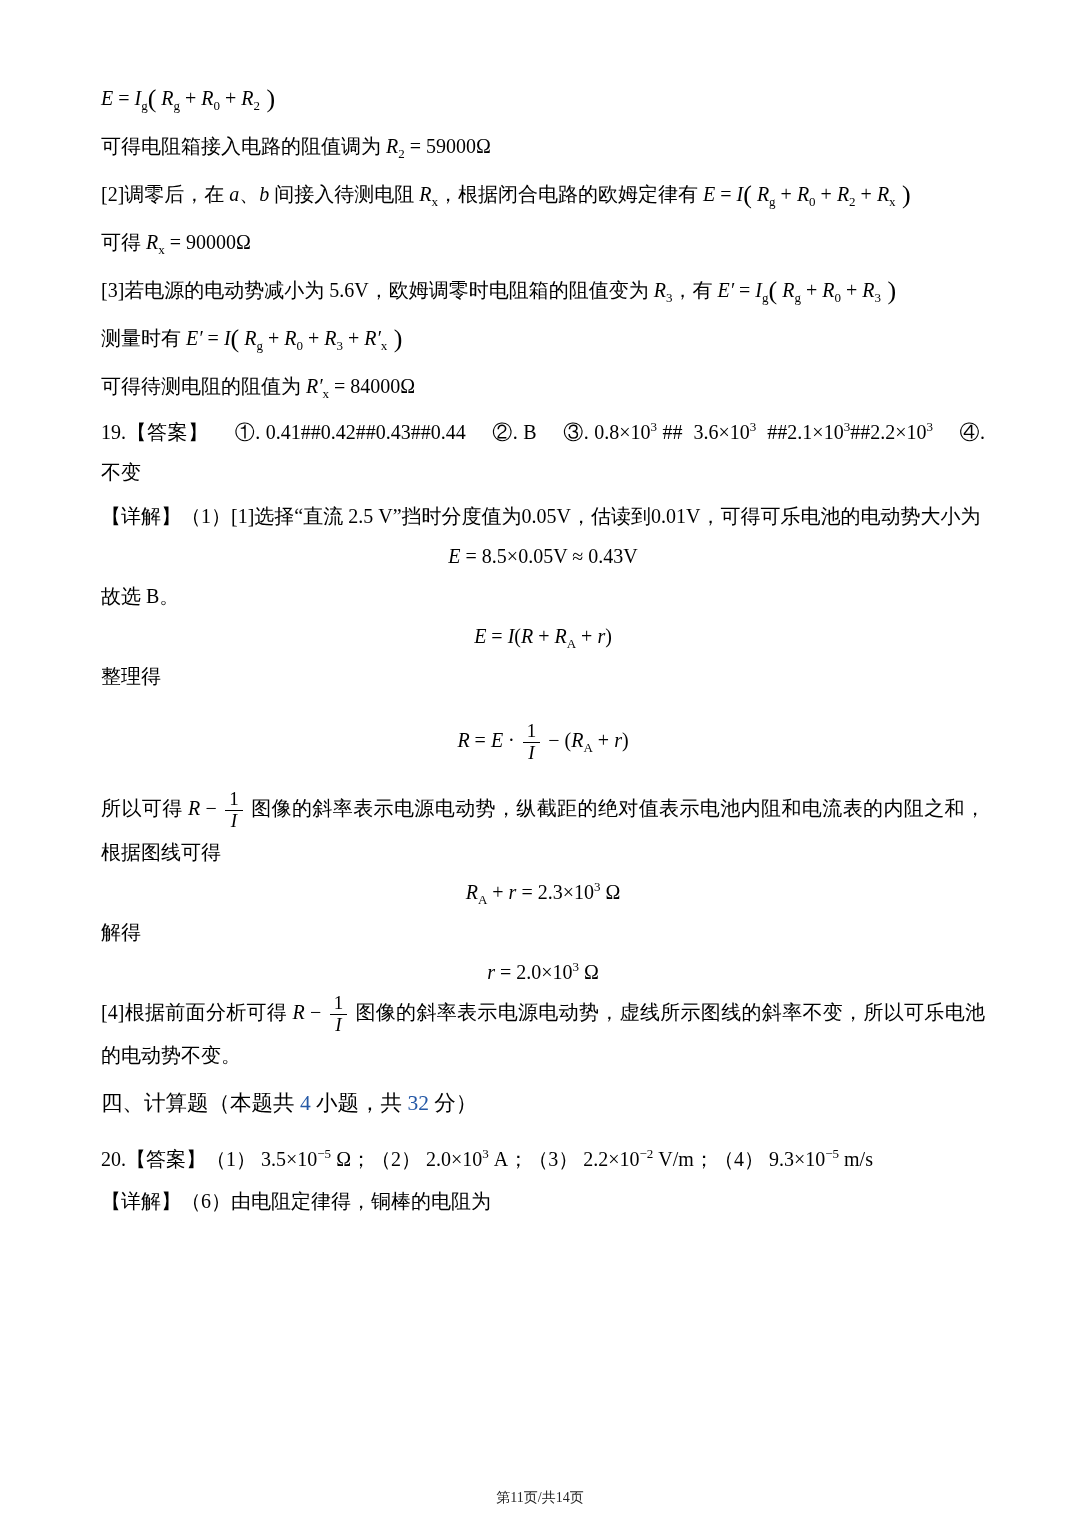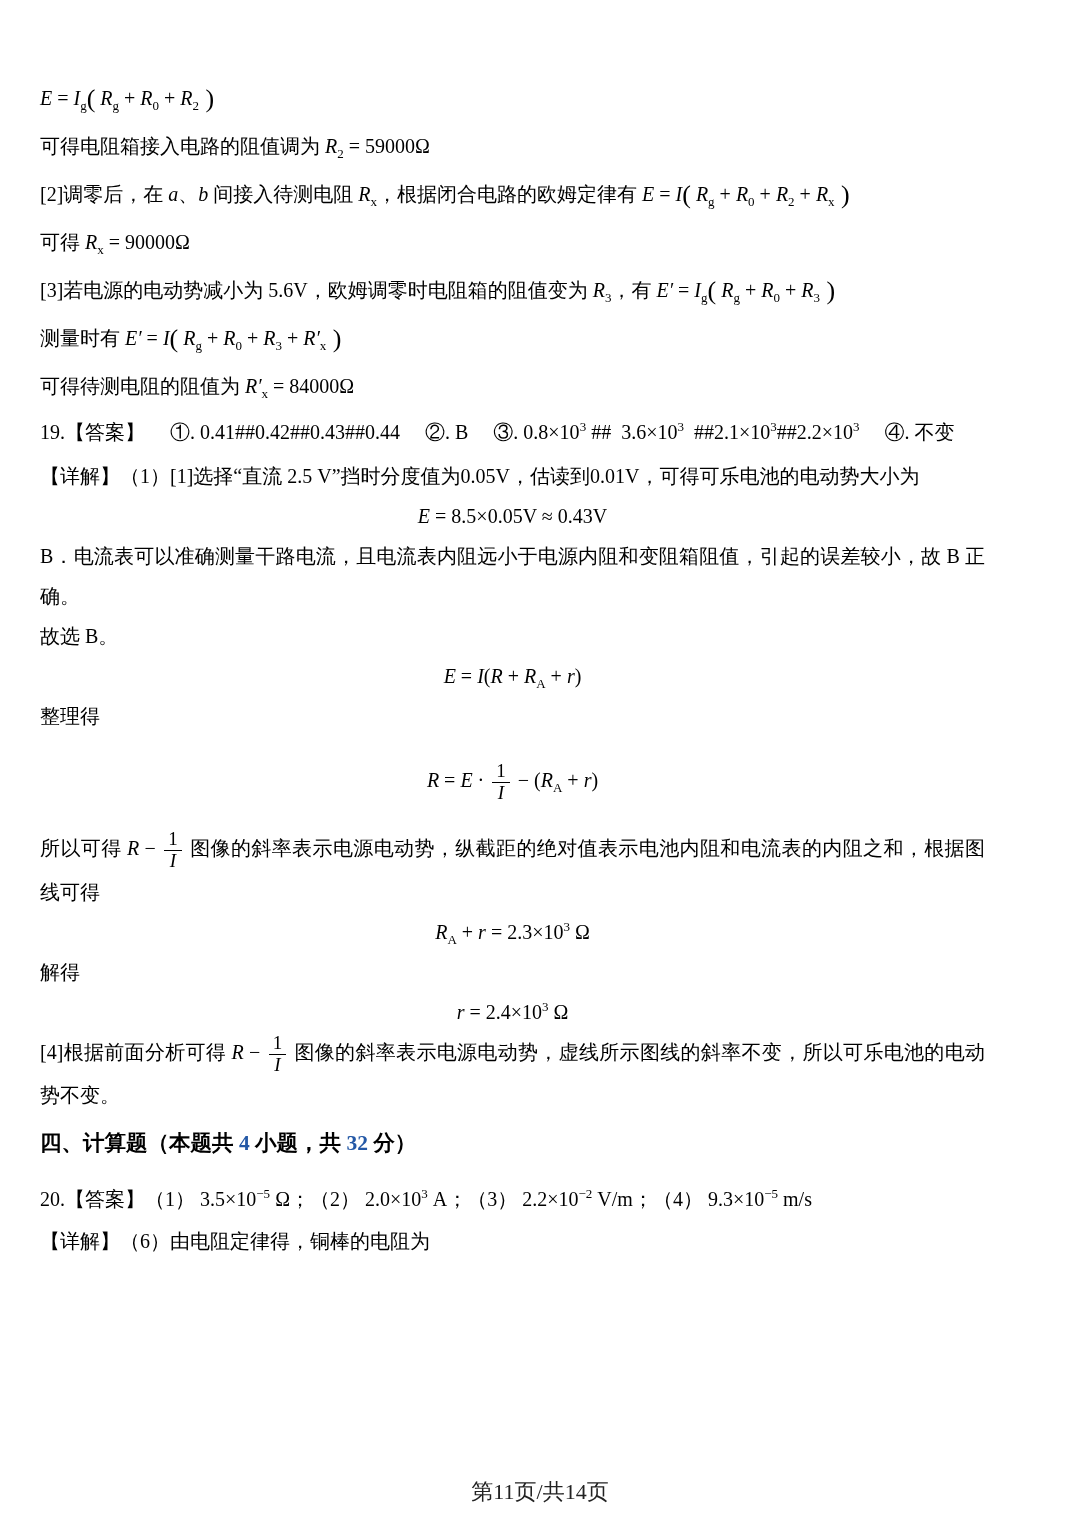--- a/index.html
+++ b/index.html
@@ -2,39 +2,39 @@
 <html><head>
 <meta charset="utf-8">
 <style>
   html, body { margin: 0; padding: 0; background: #ffffff; }
   .page {
     position: relative;
     width: 1080px;
     height: 1527px;
     background: #ffffff;
     box-sizing: border-box;
-    padding: 76px 95px 0 40px;
+    padding: 76px 95px 0 101px;
     font-family: "Liberation Serif", "DejaVu Serif", serif;
     color: #000;
     overflow: hidden;
   }
   .para {
     font-size: 20px;
     line-height: 40px;
     text-align: justify;
     white-space: pre-wrap;
   }
   .sp { line-height: 44px; margin-bottom: 4px; }
   .ans { margin-top: 2px; margin-bottom: 4px; }
   .ans20 { margin-top: 10px; line-height: 44px; }
   .center-math { text-align: center; white-space: normal; }
   .tall { margin: 24px 0; }
   .heading {
     font-size: 21.5px;
-    font-weight: bold;
+    font-weight: normal;
     line-height: 48px;
     margin-top: 4px;
     text-align: left;
     white-space: pre-wrap;
   }
   .hl { color: #2458a6; }
   .math { font-family: "Liberation Serif", "DejaVu Serif", serif; }
   .tk-i { font-style: italic; }
   .tk-r { font-style: normal; text-align: right; }
   .tk-p { font-size: 1.3em; line-height: 1; vertical-align: -0.08em; }
@@ -50,49 +50,48 @@
     font-style: normal;
   }
   .frac .num { border-bottom: 1.4px solid #000; padding: 0 4px; }
   .frac .den { font-style: italic; }
   .footer {
     position: absolute;
     bottom: 20px;
     left: 0;
     width: 100%;
     text-align: center;
-    font-size: 22px;
+    font-size: 14px;
     color: #222;
   }
 </style>
 </head>
 <body>
 
 <div class="page">
   <div class="para sp"><span class="math"><span class="tk-i">E</span><span class="tk-r"> = </span><span class="tk-i">I</span><sub>g</sub><span class="tk-p">(</span><span class="tk-i"> R</span><sub>g</sub><span class="tk-r"> + </span><span class="tk-i">R</span><sub>0</sub><span class="tk-r"> + </span><span class="tk-i">R</span><sub>2</sub><span class="tk-p"> )</span></span></div>
   <div class="para sp"><span class="txt">可得电阻箱接入电路的阻值调为 </span><span class="math"><span class="tk-i">R</span><sub>2</sub><span class="tk-r"> = 59000Ω</span></span></div>
   <div class="para sp"><span class="txt">[2]调零后，在 </span><span class="math"><span class="tk-i">a</span></span><span class="txt">、</span><span class="math"><span class="tk-i">b</span></span><span class="txt"> 间接入待测电阻 </span><span class="math"><span class="tk-i">R</span><sub>x</sub></span><span class="txt">，根据闭合电路的欧姆定律有 </span><span class="math"><span class="tk-i">E</span><span class="tk-r"> = </span><span class="tk-i">I</span><span class="tk-p">(</span><span class="tk-i"> R</span><sub>g</sub><span class="tk-r"> + </span><span class="tk-i">R</span><sub>0</sub><span class="tk-r"> + </span><span class="tk-i">R</span><sub>2</sub><span class="tk-r"> + </span><span class="tk-i">R</span><sub>x</sub><span class="tk-p"> )</span></span></div>
   <div class="para sp"><span class="txt">可得 </span><span class="math"><span class="tk-i">R</span><sub>x</sub><span class="tk-r"> = 90000Ω</span></span></div>
   <div class="para sp"><span class="txt">[3]若电源的电动势减小为 5.6V，欧姆调零时电阻箱的阻值变为 </span><span class="math"><span class="tk-i">R</span><sub>3</sub></span><span class="txt">，有 </span><span class="math"><span class="tk-i">E′</span><span class="tk-r"> = </span><span class="tk-i">I</span><sub>g</sub><span class="tk-p">(</span><span class="tk-i"> R</span><sub>g</sub><span class="tk-r"> + </span><span class="tk-i">R</span><sub>0</sub><span class="tk-r"> + </span><span class="tk-i">R</span><sub>3</sub><span class="tk-p"> )</span></span></div>
   <div class="para sp"><span class="txt">测量时有 </span><span class="math"><span class="tk-i">E′</span><span class="tk-r"> = </span><span class="tk-i">I</span><span class="tk-p">(</span><span class="tk-i"> R</span><sub>g</sub><span class="tk-r"> + </span><span class="tk-i">R</span><sub>0</sub><span class="tk-r"> + </span><span class="tk-i">R</span><sub>3</sub><span class="tk-r"> + </span><span class="tk-i">R′</span><sub>x</sub><span class="tk-p"> )</span></span></div>
   <div class="para sp"><span class="txt">可得待测电阻的阻值为 </span><span class="math"><span class="tk-i">R′</span><sub>x</sub><span class="tk-r"> = 84000Ω</span></span></div>
   <div class="para ans"><span class="txt">19.【答案】　 ①. 0.41##0.42##0.43##0.44　 ②. B　 ③. </span><span class="math"><span class="tk-r">0.8×10</span><sup>3</sup><span class="tk-r"> ##  3.6×10</span><sup>3</sup><span class="tk-r">  ##2.1×10</span><sup>3</sup><span class="tk-r">##2.2×10</span><sup>3</sup></span><span class="txt">　 ④. 不变</span></div>
   <div class="para"><span class="txt">【详解】（1）[1]选择“直流 2.5 V”挡时分度值为0.05V，估读到0.01V，可得可乐电池的电动势大小为</span></div>
   <div class="para center-math"><span class="math"><span class="tk-i">E</span><span class="tk-r"> = 8.5×0.05V ≈ 0.43V</span></span></div>
-  <div class="para"><span class="txt">B．电流表可以准确测量干路电流，且电流表内阻远小于电源内阻和变阻箱阻值，引起的误差较小，故 B 正确。</span></div>
   <div class="para"><span class="txt">故选 B。</span></div>
   <div class="para center-math"><span class="math"><span class="tk-i">E</span><span class="tk-r"> = </span><span class="tk-i">I</span><span class="tk-r">(</span><span class="tk-i">R</span><span class="tk-r"> + </span><span class="tk-i">R</span><sub>A</sub><span class="tk-r"> + </span><span class="tk-i">r</span><span class="tk-r">)</span></span></div>
   <div class="para"><span class="txt">整理得</span></div>
   <div class="para center-math tall"><span class="math"><span class="tk-i">R</span><span class="tk-r"> = </span><span class="tk-i">E</span><span class="tk-r"> · </span><span class="frac">
           <span class="num">1</span>
           <span class="den">I</span>
         </span><span class="tk-r"> − (</span><span class="tk-i">R</span><sub>A</sub><span class="tk-r"> + </span><span class="tk-i">r</span><span class="tk-r">)</span></span></div>
   <div class="para"><span class="txt">所以可得 </span><span class="math"><span class="tk-i">R</span><span class="tk-r"> − </span><span class="frac"><span class="num">1</span><span class="den">I</span></span></span><span class="txt"> 图像的斜率表示电源电动势，纵截距的绝对值表示电池内阻和电流表的内阻之和，根据图线可得</span></div>
   <div class="para center-math"><span class="math"><span class="tk-i">R</span><sub>A</sub><span class="tk-r"> + </span><span class="tk-i">r</span><span class="tk-r"> = 2.3×10</span><sup>3</sup><span class="tk-r"> Ω</span></span></div>
   <div class="para"><span class="txt">解得</span></div>
-  <div class="para center-math"><span class="math"><span class="tk-i">r</span><span class="tk-r"> = 2.4×10</span><sup>3</sup><span class="tk-r"> Ω</span></span></div>
+  <div class="para center-math"><span class="math"><span class="tk-i">r</span><span class="tk-r"> = 2.0×10</span><sup>3</sup><span class="tk-r"> Ω</span></span></div>
   <div class="para"><span class="txt">[4]根据前面分析可得 </span><span class="math"><span class="tk-i">R</span><span class="tk-r"> − </span><span class="frac"><span class="num">1</span><span class="den">I</span></span></span><span class="txt"> 图像的斜率表示电源电动势，虚线所示图线的斜率不变，所以可乐电池的电动势不变。</span></div>
   <div class="heading"><span class="txt">四、计算题（本题共 </span><span class="hl">4</span><span class="txt"> 小题，共 </span><span class="hl">32</span><span class="txt"> 分）</span></div>
   <div class="para ans20"><span class="txt">20.【答案】（1） </span><span class="math"><span class="tk-r">3.5×10</span><sup>−5</sup><span class="tk-r"> Ω</span></span><span class="txt">；（2） </span><span class="math"><span class="tk-r">2.0×10</span><sup>3</sup><span class="tk-r"> A</span></span><span class="txt">；（3） </span><span class="math"><span class="tk-r">2.2×10</span><sup>−2</sup><span class="tk-r"> V/m</span></span><span class="txt">；（4） </span><span class="math"><span class="tk-r">9.3×10</span><sup>−5</sup><span class="tk-r"> m/s</span></span></div>
   <div class="para"><span class="txt">【详解】（6）由电阻定律得，铜棒的电阻为</span></div>
 
   <div class="footer">第11页/共14页</div>
 </div>
 
 </body></html>

